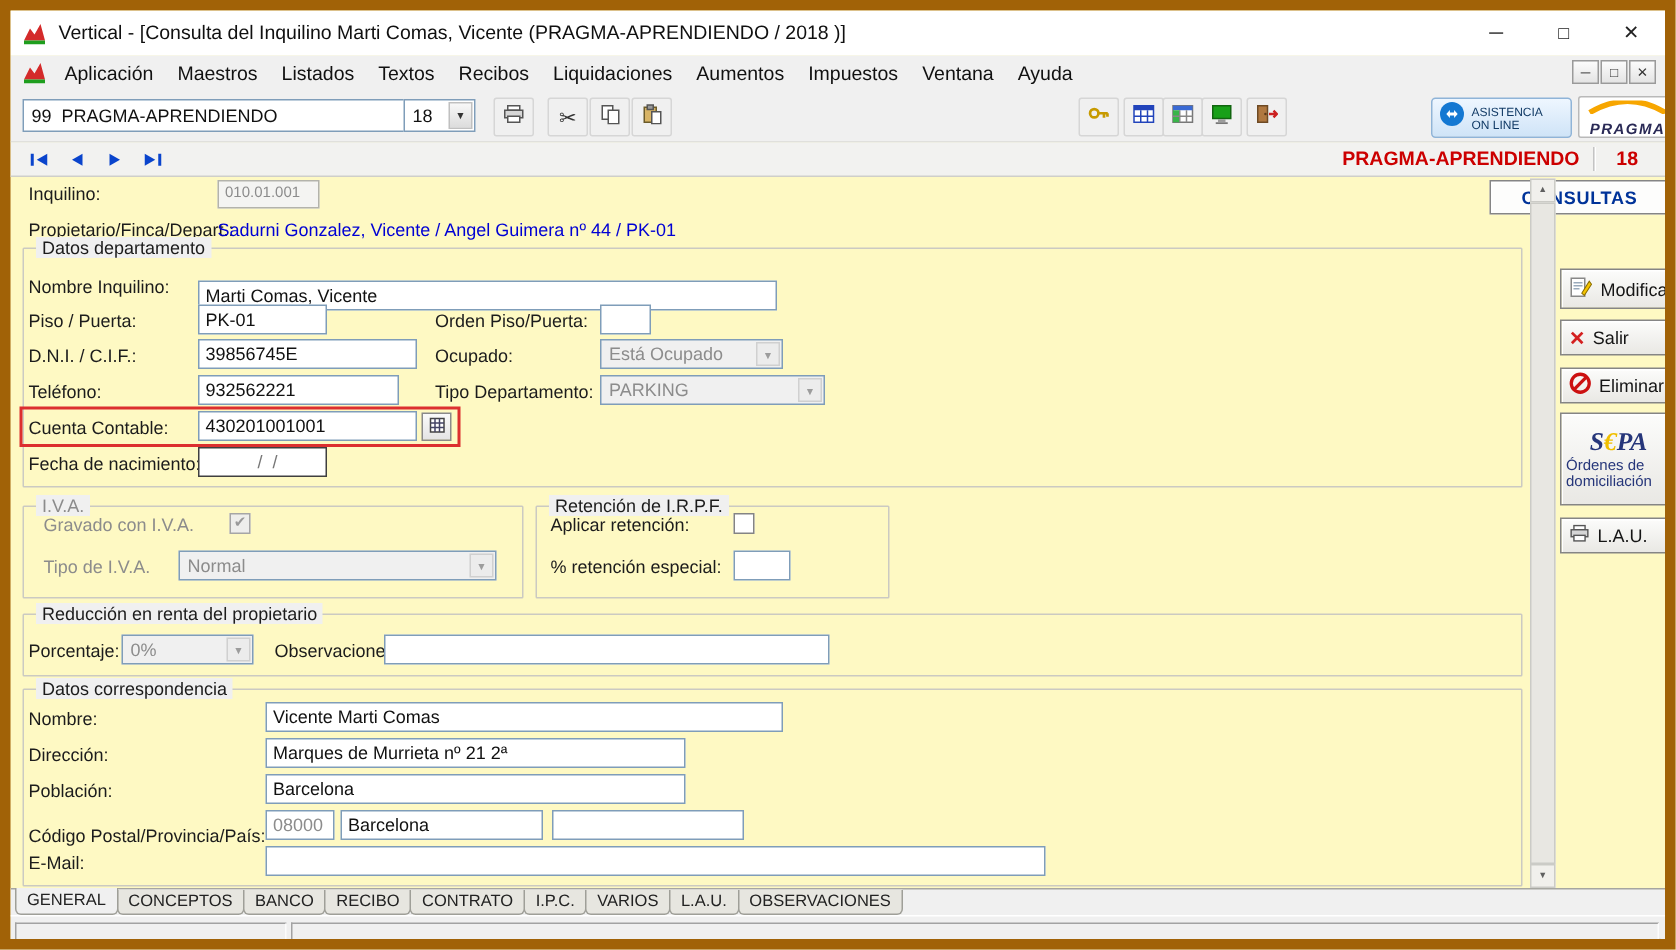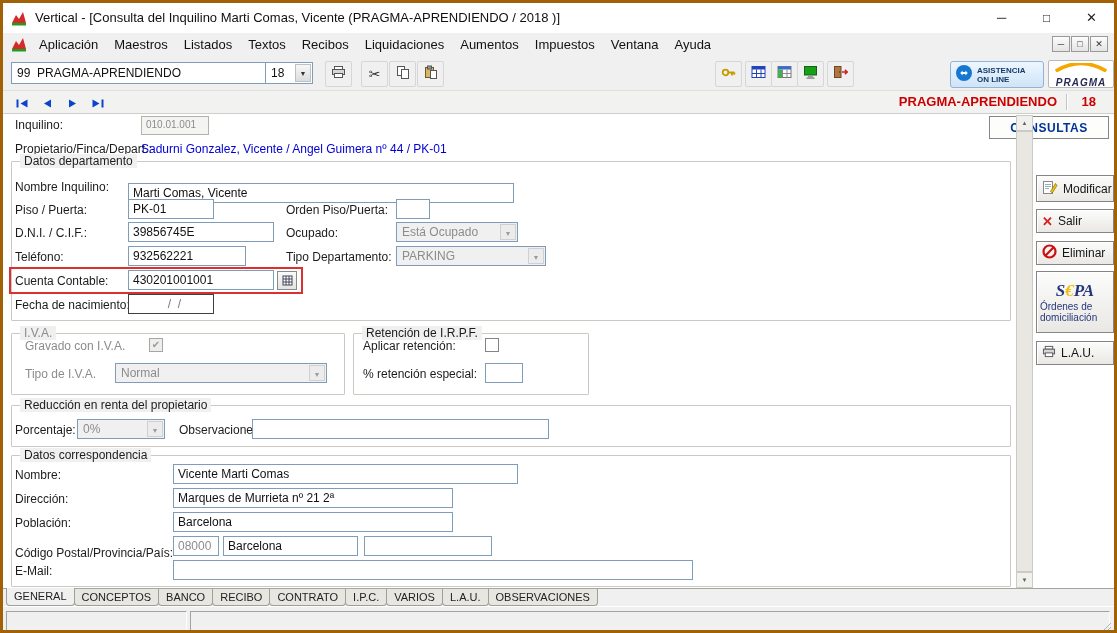--- a/index.html
+++ b/index.html
@@ -1,17 +1,17 @@
 <!DOCTYPE html>
 <html><head>
 <meta charset="utf-8">
 <style>
 *{box-sizing:border-box;margin:0;padding:0}
 body{font-family:"Liberation Sans",sans-serif;background:#c8c8c8}
-.window{position:relative;width:1117px;height:633px;background:#ffffff;border:3px solid #a16207;overflow:hidden}
+.window{position:relative;width:1117px;height:633px;background:#fef9c3;border:7px solid #a16207;overflow:hidden}
 
 
 .titlebar{position:absolute;left:0;top:0;width:100%;height:30px;background:#ffffff}
 .app-icon{position:absolute;left:8px;top:7px;width:16px;height:16px}
 .title-text{position:absolute;left:32px;top:0;height:30px;line-height:30px;font-size:13px;color:#101010;white-space:nowrap}
 .winbtn{position:absolute;top:0;width:45px;height:30px;line-height:30px;text-align:center;font-size:13px;color:#222}
 
 
 .menubar{position:absolute;left:0;top:30px;width:100%;height:23px;background:#f0f0f0;display:flex;align-items:center;padding-left:28px}
 .mdi-icon{position:absolute;left:8px;top:3px;width:16px;height:16px}
@@ -24,21 +24,21 @@
 .combo{position:absolute;height:22px;background:#fff;border:1px solid #7f9db9}
 .toolbar .combo{top:6px}
 .combo-text{position:absolute;left:5px;top:3px;font-size:12px;color:#111;white-space:pre}
 .combo-arrow{position:absolute;top:1px;right:1px;bottom:1px;width:16px;background:linear-gradient(#f8f8f8,#dcdcdc);border:1px solid #c0c0c0;font-size:7px;text-align:center;line-height:17px;color:#333}
 .combo.disabled{background:#f0f0f0}
 .combo.disabled .combo-text{color:#8c8c8c}
 .combo.disabled .combo-arrow{background:#ececec;color:#9c9c9c;border-color:#d0d0d0}
 .tbtn{position:absolute;top:5px;width:27px;height:26px;background:#f0f0f0;border:1px solid #d6d6d6;border-radius:2px;display:flex;align-items:center;justify-content:center}
 .glyph{font-size:14px;color:#333;line-height:14px}
 .asistencia{position:absolute;left:947px;top:5px;width:94px;height:27px;background:linear-gradient(#eef6ff,#cfe4f7);border:1px solid #8fb4d8;border-radius:3px;display:flex;align-items:center;gap:4px;padding-left:4px}
-.asis-text{font-size:8px;font-weight:bold;color:#123b66;line-height:9px}
+.asis-text{font-size:8px;font-weight:normal;color:#123b66;line-height:9px}
 .asis-text span{display:block}
 .pragma-btn{position:absolute;left:1045px;top:4px;width:66px;height:28px;background:#fff;border:1px solid #b9b9b9;border-radius:2px;text-align:center;padding-top:2px}
 .pragma-swoosh{display:block;height:9px;line-height:0}
 .pragma-text{font-size:10px;font-weight:bold;letter-spacing:1px;color:#2a2a56;font-style:italic}
 
 
 .navbar{position:absolute;left:0;top:88px;width:100%;height:23px;background:#f2f2f0;border-bottom:1px solid #cfcfca}
 .navbtn{position:absolute;top:2px;width:23px;height:19px;display:flex;align-items:center;justify-content:center}
 .nav-company{position:absolute;right:57px;top:3px;font-size:13px;font-weight:bold;color:#cc0000;white-space:nowrap}
 .nav-year{position:absolute;right:18px;top:3px;font-size:13px;font-weight:bold;color:#cc0000}
@@ -254,21 +254,21 @@
   <span class="lbl" style="left:283px;top:200px">Orden Piso/Puerta:</span>
   <div class="inp" style="left:393px;top:196px;width:34px"></div>
   <span class="lbl" style="left:12px;top:223px">D.N.I. / C.I.F.:</span>
   <div class="inp" style="left:125px;top:219px;width:146px">39856745E</div>
   <span class="lbl" style="left:283px;top:223px">Ocupado:</span>
   <div class="combo disabled" style="left:393px;top:219px;width:122px;height:20px">
     <span class="combo-text" style="top:2px">Está Ocupado</span>
     <span class="combo-arrow">▼</span>
   </div>
   <span class="lbl" style="left:12px;top:247px">Teléfono:</span>
-  <div class="inp" style="left:125px;top:243px;width:118px">932562221</div>
+  <div class="inp" style="left:125px;top:243px;width:134px">932562221</div>
   <span class="lbl" style="left:283px;top:247px">Tipo Departamento:</span>
   <div class="combo disabled" style="left:393px;top:243px;width:150px;height:20px">
     <span class="combo-text" style="top:2px">PARKING</span>
     <span class="combo-arrow">▼</span>
   </div>
   <div class="red-hl" style="left:6px;top:264px;width:294px;height:27px"></div>
   <span class="lbl" style="left:12px;top:271px">Cuenta Contable:</span>
   <div class="inp" style="left:125px;top:267px;width:146px">430201001001</div>
   <div class="browse-btn" style="left:274px;top:268px">
     <span><svg width="11" height="11" viewBox="0 0 11 11">

